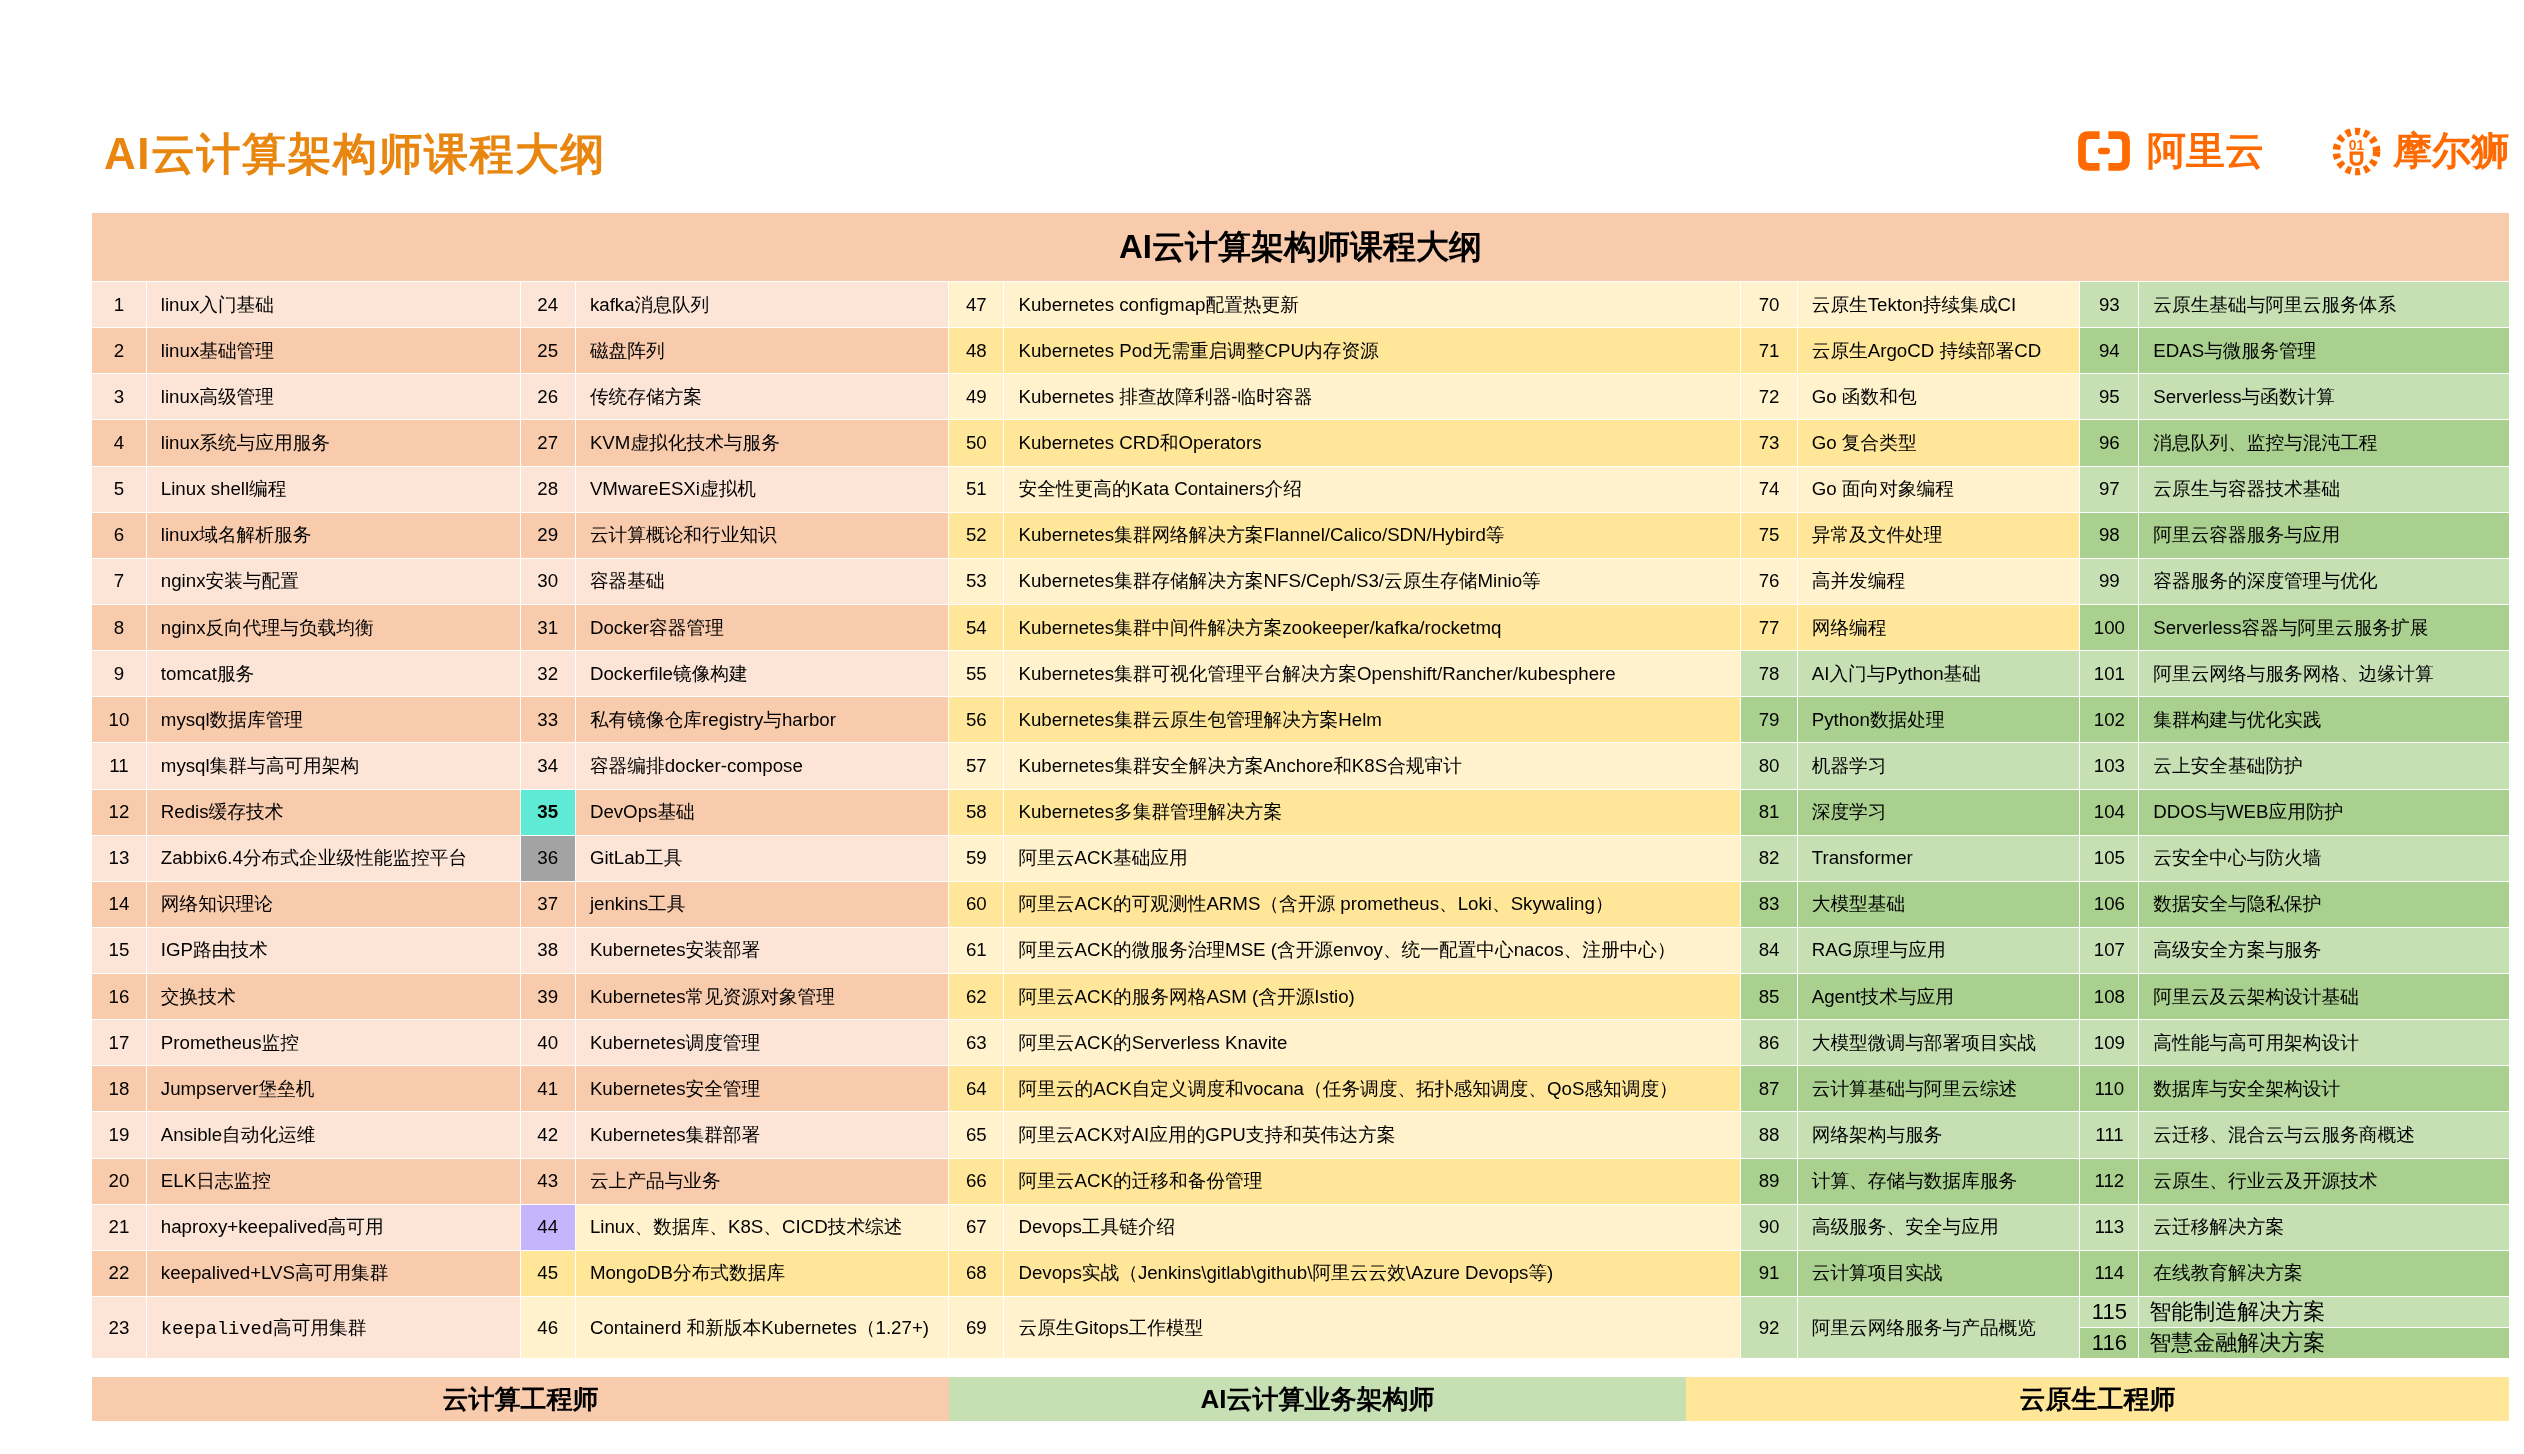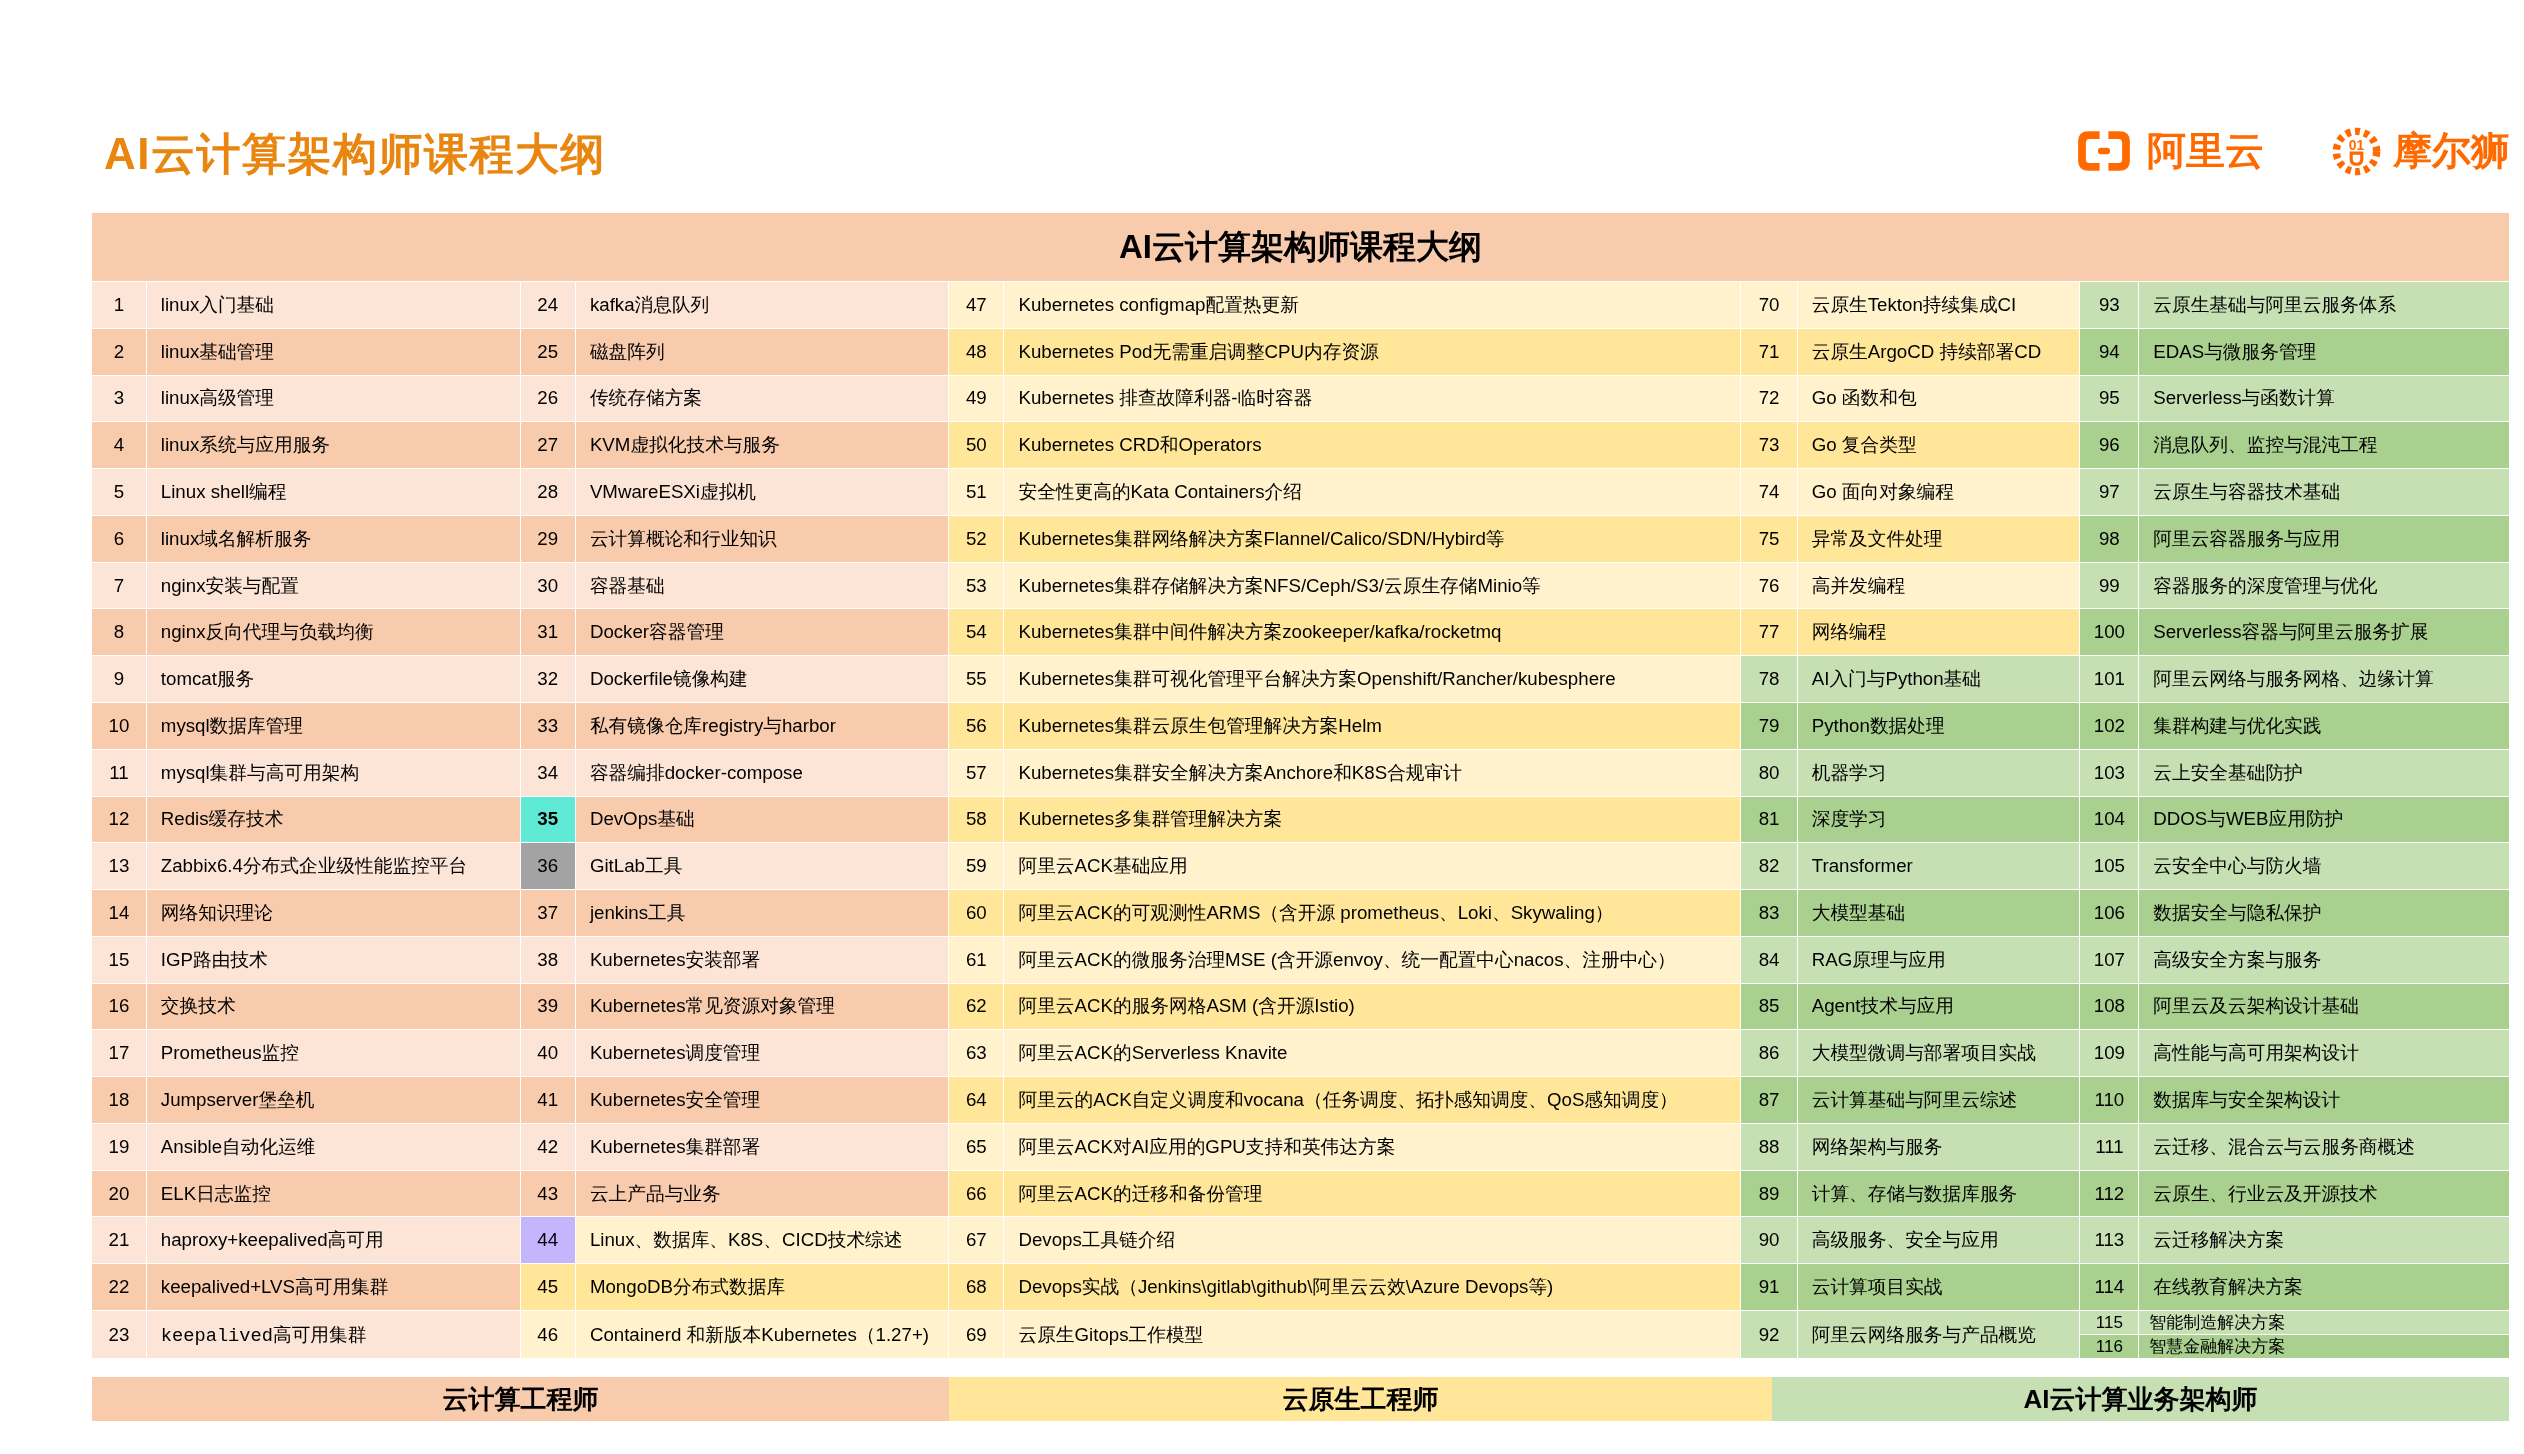--- a/index.html
+++ b/index.html
@@ -26,21 +26,21 @@
     position:absolute;left:92px;top:282px;width:2417px;height:1076px;
     display:grid;gap:1px;
     grid-template-columns:107fr 741fr 108fr 740fr 108fr 1463fr 110fr 560fr 115fr 735fr;
     grid-template-rows:repeat(23,1fr);
   }
   .cell{display:flex;align-items:center;font-size:18.7px;color:#000;overflow:hidden;}
   .cell.num{justify-content:center;}
   .cell.txt{padding:0 4px 0 14px;white-space:nowrap;}
   .split-cell{grid-column:9/11;display:grid;gap:1px;
     grid-template-columns:115fr 735fr;grid-template-rows:1fr 1fr;}
-  .split-cell .cell{font-size:17px;}
+  .split-cell .cell{font-size:22px;}
   .split-cell .cell.txt{padding-left:10px;}
   .footer-bands{
     position:absolute;left:92px;top:1377px;width:2417px;height:44px;
     display:flex;
   }
   .band{display:flex;align-items:center;justify-content:center;
     font-size:26px;font-weight:700;color:#000;white-space:nowrap;}
   .band-1{width:857px;}
   .band-2{width:823px;}
   .band-3{width:737px;}
@@ -308,16 +308,16 @@
     <div class="split-cell">
       <div class="cell num" style="background: rgb(198, 224, 180);">115</div>
       <div class="cell txt" style="background: rgb(198, 224, 180);">智能制造解决方案</div>
       <div class="cell num" style="background: rgb(169, 208, 142);">116</div>
       <div class="cell txt" style="background: rgb(169, 208, 142);">智慧金融解决方案</div>
     </div>
   </div>
 
 <div class="footer-bands">
   <div class="band band-1" style="background: rgb(248, 203, 173);">云计算工程师</div>
+  <div class="band band-3" style="background: rgb(198, 224, 180);">AI云计算业务架构师</div>
   <div class="band band-2" style="background: rgb(255, 230, 153);">云原生工程师</div>
-  <div class="band band-3" style="background: rgb(198, 224, 180);">AI云计算业务架构师</div>
 </div>
 
 
 </body></html>

